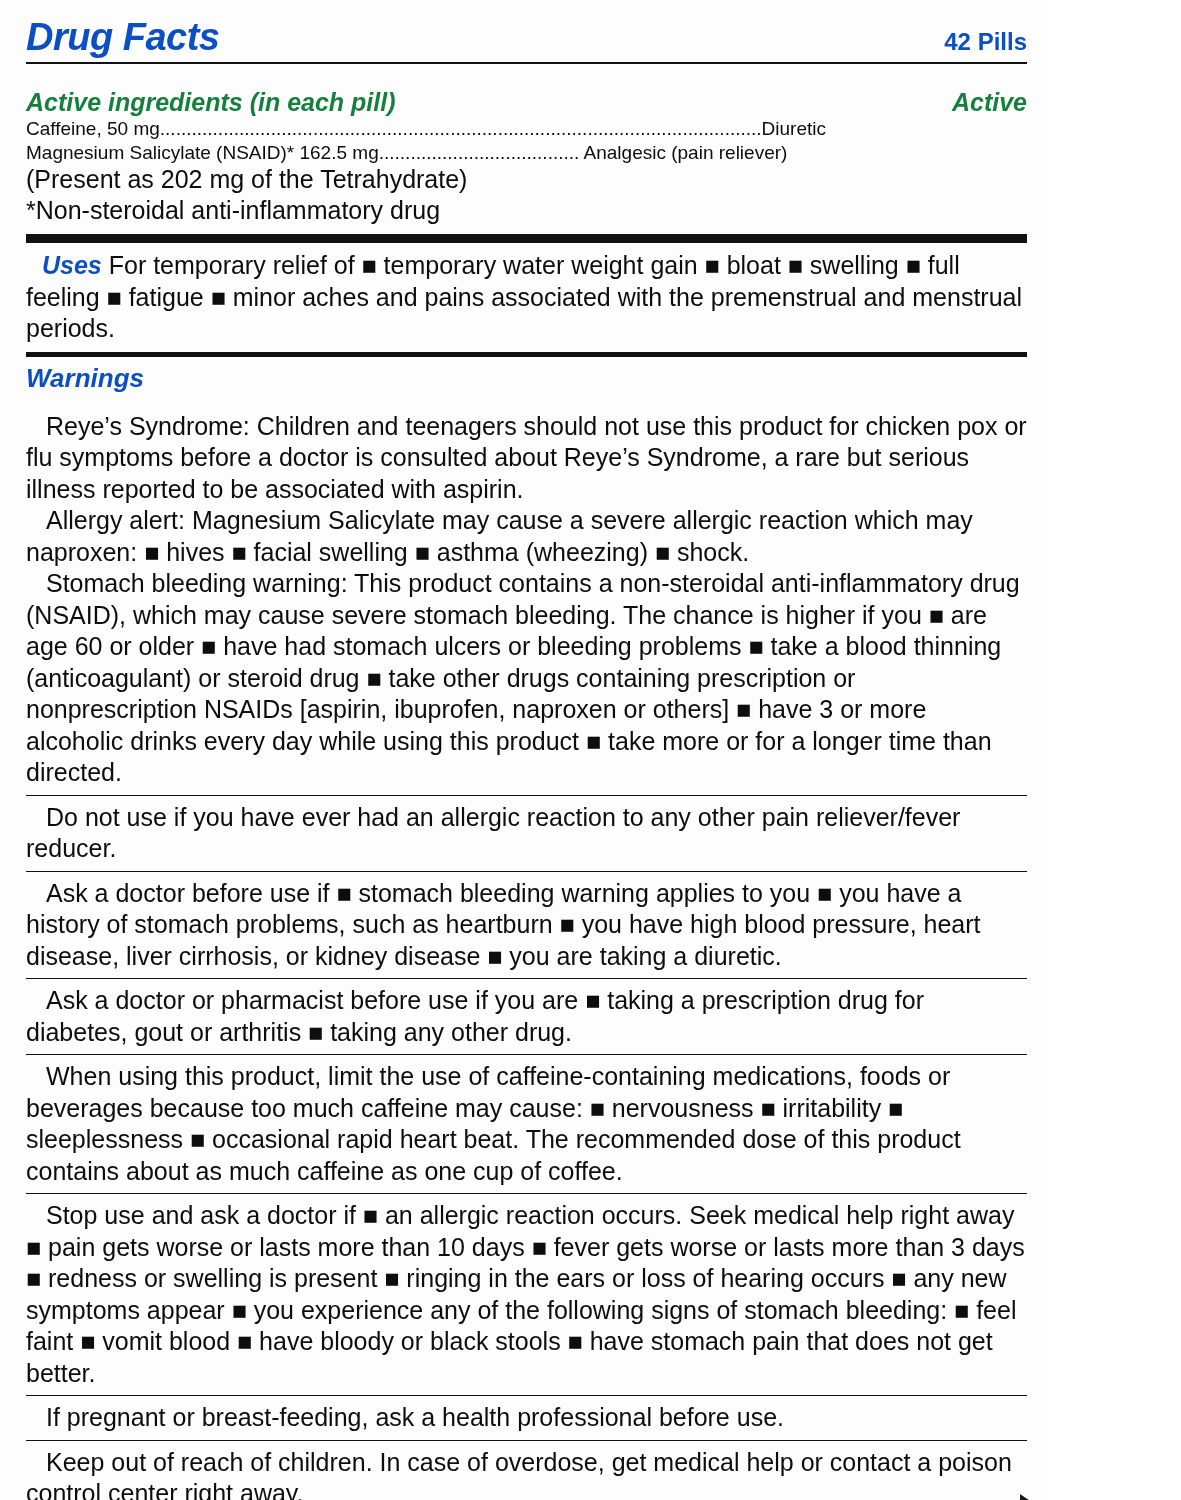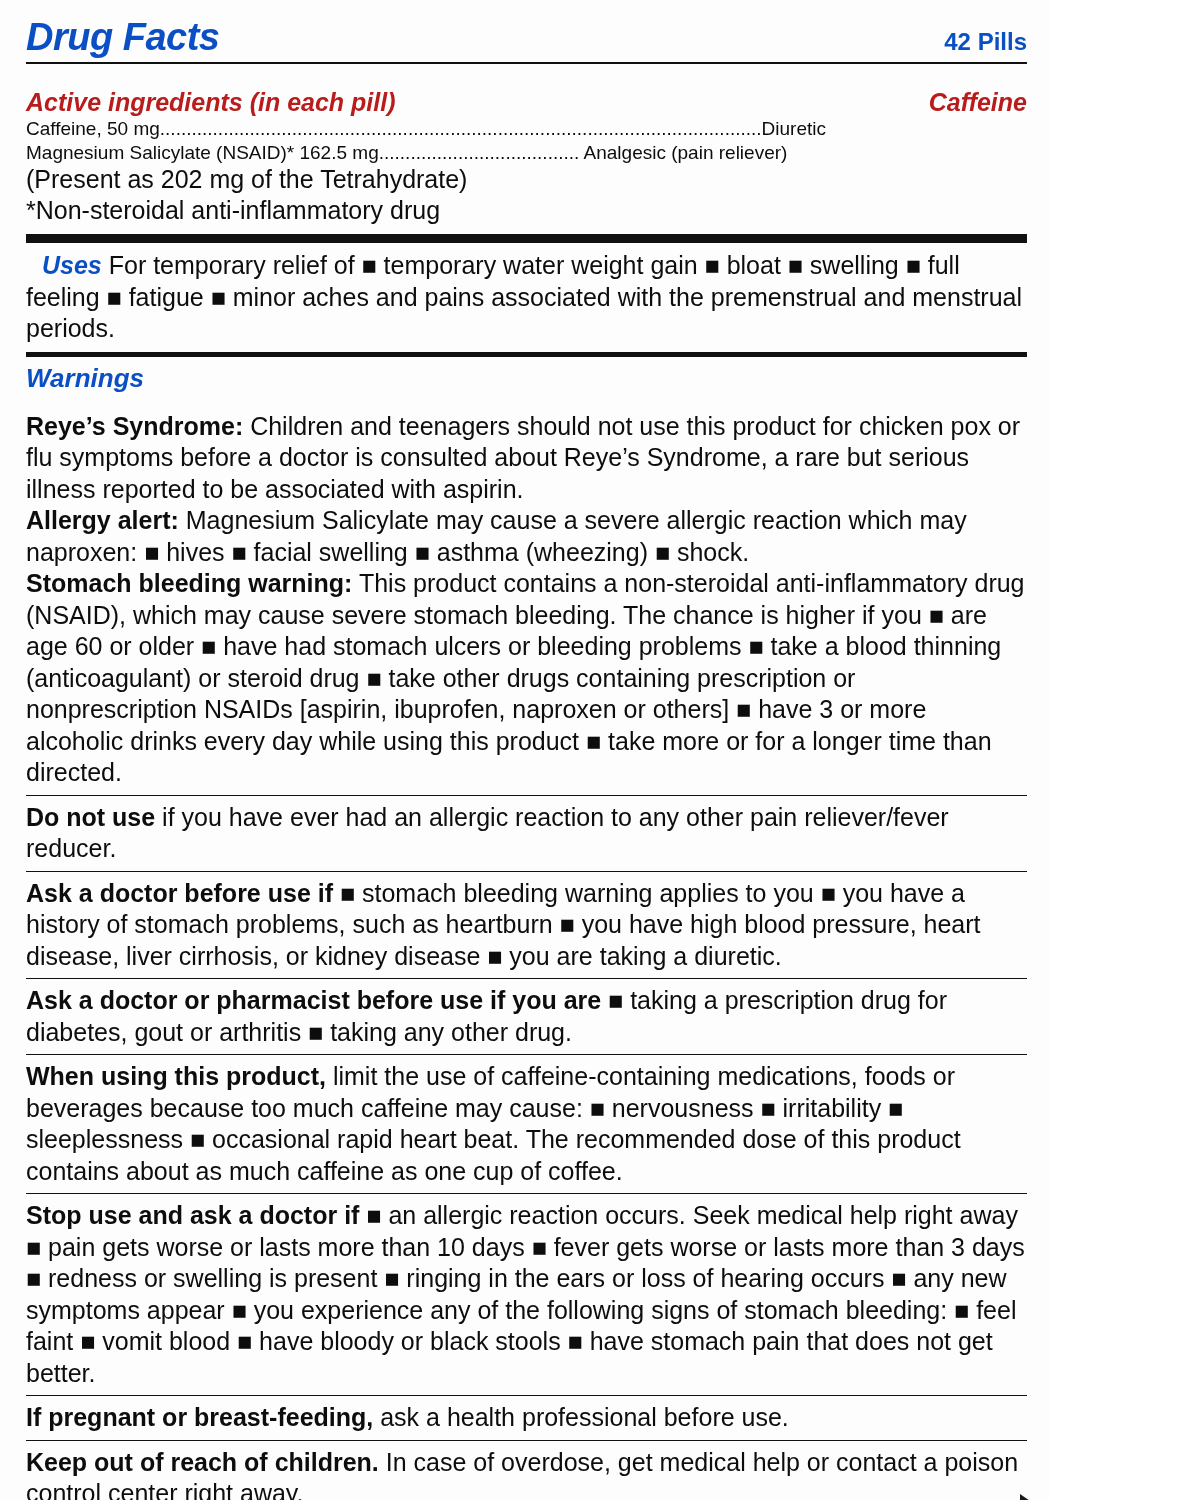--- a/index.html
+++ b/index.html
@@ -61,21 +61,21 @@
   }
 
   
   .ai-head {
     display: flex;
     justify-content: space-between;
     align-items: center;
     font-size: 25px;
     font-weight: bold;
     font-style: italic;
-    color: #b91c1c;
+    color: #15803d;
     margin-top: 24px;
   }
   .ing-line {
     font-size: 19px;
     line-height: 1.24;
     white-space: nowrap;
   }
   .ing-line .dots {
     letter-spacing: 0px;
   }
@@ -92,21 +92,22 @@
   .sec p {
     margin: 0;
   }
   .blue-ital {
     color: #0b4fc4;
     font-weight: bold;
     font-style: italic;
     margin-left: 16px;
   }
   .bold {
-    font-weight: bold;
+    font-weight: normal;
+    margin-left: 20px;
   }
 
   .warnings-title {
     font-size: 26px;
     font-weight: bold;
     font-style: italic;
     color: #0b4fc4;
     margin-bottom: 17px;
   }
 
@@ -128,21 +129,21 @@
 
   <div class="header-row">
     <div class="drug-facts-title">Drug Facts</div>
     <div class="pill-count">42 Pills</div>
   </div>
 
   <div class="rule-thin"></div>
 
   <div class="ai-head">
     <span>Active ingredients (in each pill)</span>
-    <span>Caffeine</span>
+    <span>Active</span>
   </div>
 
   <div class="ing-line">
     <span>Caffeine, 50 mg</span><span class="dots">..................................................................................................................</span><span>Diuretic</span>
   </div>
 
   <div class="ing-line">
     <span>Magnesium Salicylate (NSAID)* 162.5 mg</span><span class="dots">......................................</span><span> Analgesic (pain reliever)</span>
   </div>
 

